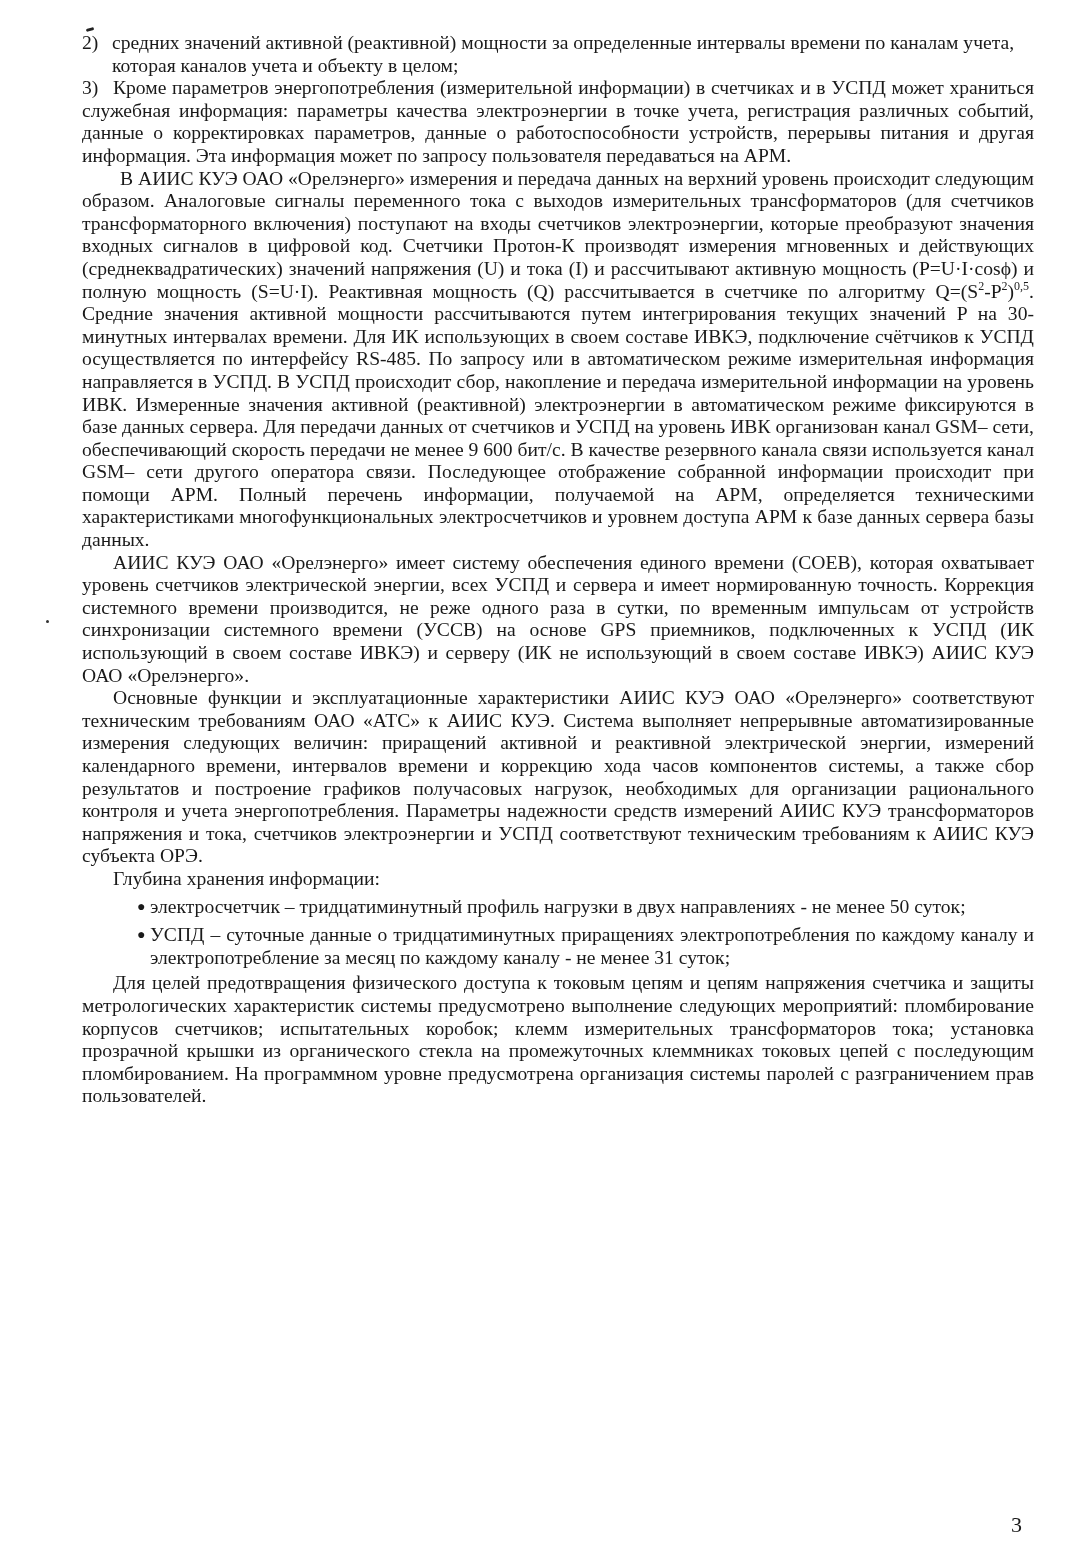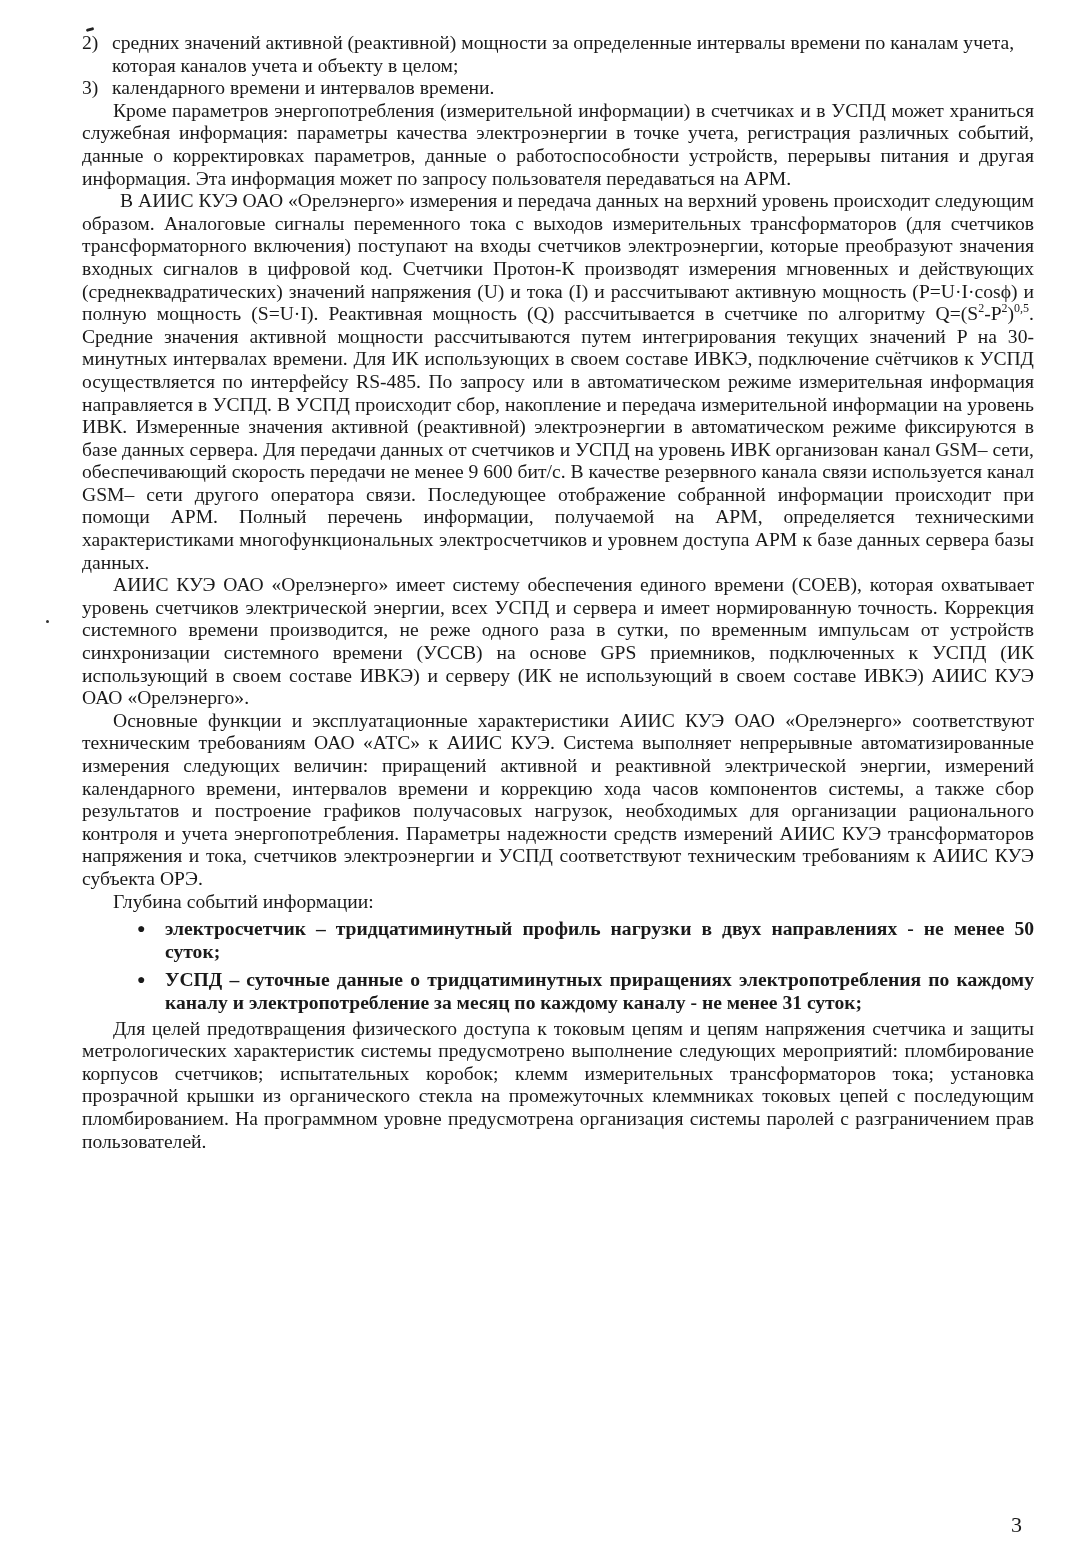--- a/index.html
+++ b/index.html
@@ -11,21 +11,21 @@
   .page {
     position: absolute; left: 82px; top: 32px; width: 952px;
     font-size: 19.6px; line-height: 22.6px;
   }
   .p { text-align: justify; text-indent: 31px; margin: 0; }
   .p.indent-more { text-indent: 38px; }
   .li { position: relative; margin: 0; padding-left: 30px; text-align: left; }
   .li .num { position: absolute; left: 0; top: 0; }
   .bullet { position: relative; margin: 0; padding-left: 58px; text-align: justify; }
   .bullet .dot { position: absolute; left: 55px; top: 0; font-size: 14px; }
-  .bullet .body { display: block; margin-left: 25px; font-weight: bold; }
+  .bullet .body { display: block; margin-left: 10px; }
   .bullet + .bullet { margin-top: 6px; }
   .bullets { margin-top: 5px; margin-bottom: 3px; }
   .pagenum {
     position: absolute; left: 1011px; top: 1512px; font-size: 22px;
     font-family: "Liberation Serif", serif;
   }
   .speck { position: absolute; left: 86px; top: 28px; width: 8px; height: 3px; background: #222; transform: rotate(-15deg); border-radius: 2px; }
   .speck2 { position: absolute; left: 46px; top: 620px; width: 3px; height: 3px; background: #333; border-radius: 2px; }
   sup { font-size: 12px; line-height: 0; }
 </style>
@@ -36,32 +36,31 @@
 <div class="speck2"></div>
 
 <div class="page">
 
   <p class="li">
     <span class="num">2)</span>
     <span>средних значений активной (реактивной) мощности за определенные интервалы времени по каналам учета, которая каналов учета и объекту в целом;</span>
   </p>
   <p class="li">
     <span class="num">3)</span>
-    <span>календарного времени и интервалов времени.</span>
   </p>
 
   <p class="p">Кроме параметров энергопотребления (измерительной информации) в счетчиках и в УСПД может храниться служебная информация: параметры качества электроэнергии в точке учета, регистрация различных событий, данные о корректировках параметров, данные о работоспособности устройств, перерывы питания и другая информация. Эта информация может по запросу пользователя передаваться на АРМ.</p>
 
   <p class="p indent-more"><span>В АИИС КУЭ ОАО «Орелэнерго» измерения и передача данных на верхний уровень происходит следующим образом. Аналоговые сигналы переменного тока с выходов измерительных трансформаторов (для счетчиков трансформаторного включения) поступают на входы счетчиков электроэнергии, которые преобразуют значения входных сигналов в цифровой код. Счетчики Протон-К производят измерения мгновенных и действующих (среднеквадратических) значений напряжения (U) и тока (I) и рассчитывают активную мощность (P=U·I·cosϕ) и полную мощность (S=U·I). Реактивная мощность (Q) рассчитывается в счетчике по алгоритму Q=(S</span><sup>2</sup><span>-P</span><sup>2</sup><span>)</span><sup>0,5</sup><span>. Средние значения активной мощности рассчитываются путем интегрирования текущих значений P на 30-минутных интервалах времени.  Для ИК использующих в своем составе ИВКЭ, подключение счётчиков к УСПД осуществляется по интерфейсу RS-485. По запросу или в автоматическом режиме измерительная информация направляется в УСПД. В УСПД происходит сбор, накопление и передача измерительной информации на уровень ИВК. Измеренные значения активной (реактивной) электроэнергии в автоматическом режиме фиксируются в базе данных сервера. Для передачи данных от счетчиков и  УСПД на уровень ИВК организован  канал GSM– сети, обеспечивающий скорость передачи не менее 9 600 бит/с. В качестве резервного канала связи используется канал GSM– сети другого оператора связи.  Последующее отображение собранной информации происходит при помощи АРМ. Полный перечень информации, получаемой на АРМ, определяется техническими характеристиками многофункциональных электросчетчиков и уровнем доступа АРМ к базе данных сервера базы данных.</span></p>
 
   <p class="p">АИИС КУЭ ОАО «Орелэнерго» имеет систему обеспечения единого времени (СОЕВ), которая охватывает уровень счетчиков электрической энергии, всех УСПД и сервера и имеет нормированную точность. Коррекция системного времени производится, не реже одного раза в сутки, по временным импульсам от устройств синхронизации системного времени (УССВ) на основе GPS приемников, подключенных к УСПД (ИК использующий в своем составе ИВКЭ) и серверу (ИК не использующий в своем составе ИВКЭ) АИИС КУЭ ОАО «Орелэнерго».</p>
 
   <p class="p">Основные функции и эксплуатационные характеристики АИИС КУЭ ОАО «Орелэнерго» соответствуют техническим требованиям ОАО «АТС» к АИИС КУЭ. Система выполняет непрерывные автоматизированные измерения следующих величин: приращений активной и реактивной электрической энергии, измерений календарного времени, интервалов времени  и коррекцию хода часов компонентов системы, а также сбор результатов и построение графиков получасовых нагрузок, необходимых для организации рационального контроля и учета энергопотребления. Параметры надежности средств измерений АИИС КУЭ трансформаторов напряжения и тока, счетчиков электроэнергии и УСПД соответствуют техническим требованиям к АИИС КУЭ субъекта ОРЭ.</p>
 
-  <p class="p">Глубина событий информации:</p>
+  <p class="p">Глубина хранения информации:</p>
 
   <div class="bullets">
     <p class="bullet">
       <span class="dot">●</span>
       <span class="body">электросчетчик – тридцатиминутный профиль нагрузки в двух направлениях - не менее 50 суток;</span>
     </p>
     <p class="bullet">
       <span class="dot">●</span>
       <span class="body">УСПД – суточные данные о тридцатиминутных приращениях электропотребления по каждому каналу и электропотребление за месяц по каждому каналу - не менее 31 суток;</span>
     </p>

